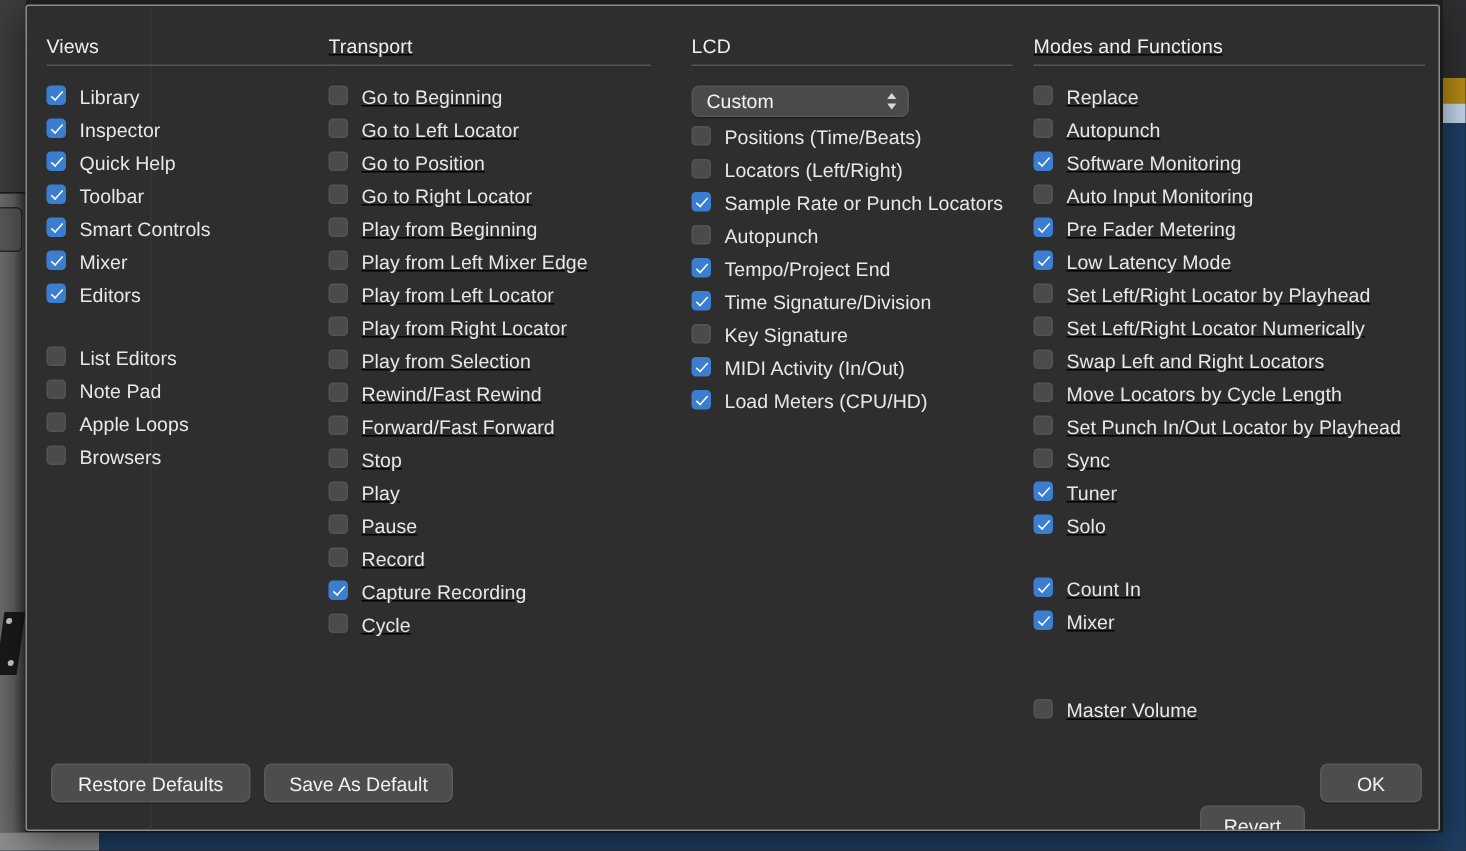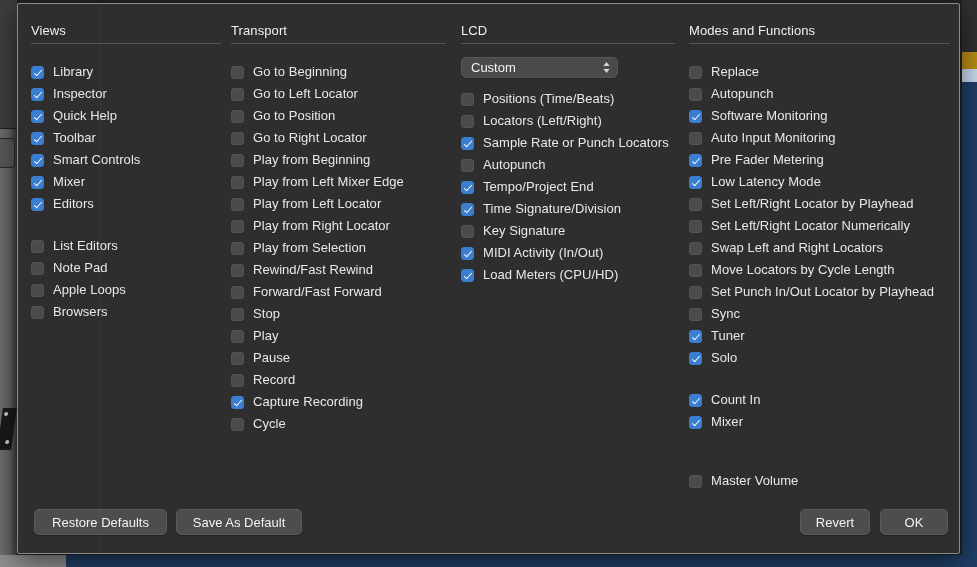--- a/index.html
+++ b/index.html
@@ -123,44 +123,44 @@
     position: absolute;
     left: 0; top: 0;
     width: 943px;
     height: 497px;
   }
   .column {
     position: absolute;
     top: 19px;
   }
   .col-views     { left: 13px;  width: 190px; }
-  .col-transport { left: 213px; width: 225px; }
+  .col-transport { left: 201px; width: 225px; text-decoration: underline; }
   .col-lcd       { left: 443px; width: 220px; }
-  .col-modes     { left: 671px; width: 260px; }
+  .col-modes     { left: 671px; width: 260px; text-decoration: underline; }
 
   .col-title {
     font-size: 13px;
     color: #f0f0f0;
     padding-bottom: 5px;
     letter-spacing: .1px;
   }
   .col-rule {
     height: 1px;
     background: #555555;
     margin-bottom: 13px;
   }
   .col-views .col-rule     { width: 190px; }
   .col-transport .col-rule { width: 215px; }
   .col-lcd .col-rule       { width: 214px; }
   .col-modes .col-rule     { width: 261px; }
 
   
   .cb-row {
     display: flex;
-    align-items: flex-end;
+    align-items: flex-start;
     height: 22px;
   }
   .cb-row.spacer-before { margin-top: 20px; }
   .cb-row.spacer-big    { margin-top: 37px; }
 
   .cb {
     width: 13px;
     height: 13px;
     border-radius: 3px;
     flex: 0 0 auto;
@@ -189,21 +189,21 @@
   }
   .cb-label {
     font-size: 13px;
     color: #e8e8e8;
     white-space: nowrap;
     letter-spacing: .05px;
   }
 
   
   .popup {
-    width: 157px;
+    width: 145px;
     height: 21px;
     background: #4a4a4a;
     border: 1px solid #565656;
     border-radius: 5px;
     box-sizing: border-box;
     display: flex;
     align-items: center;
     padding: 0 6px 0 9px;
     margin-bottom: 6px;
     box-shadow: 0 1px 0 rgba(0,0,0,.28);
@@ -244,21 +244,21 @@
     font-family: "Liberation Sans", sans-serif;
     display: flex;
     align-items: center;
     justify-content: center;
     padding: 12px 12px;
     white-space: nowrap;
     box-shadow: 0 1px 0 rgba(0,0,0,.28);
   }
   .btn-restore   { left: 16px;  width: 133px; }
   .btn-savedef   { left: 158px; width: 126px; }
-  .btn-revert    { left: 782px; width: 70px; }
+  .btn-revert    { left: 782px; width: 70px; margin-top: 28px; }
   .btn-ok        { left: 862px; width: 68px; }
 </style>
 </head>
 <body>
 
 <div id="backdrop">
   <div class="bg-left-strip"></div>
   <div class="bg-left-panel-top"></div>
   <div class="bg-left-tab"></div>
   <div class="bg-left-handle"></div>

